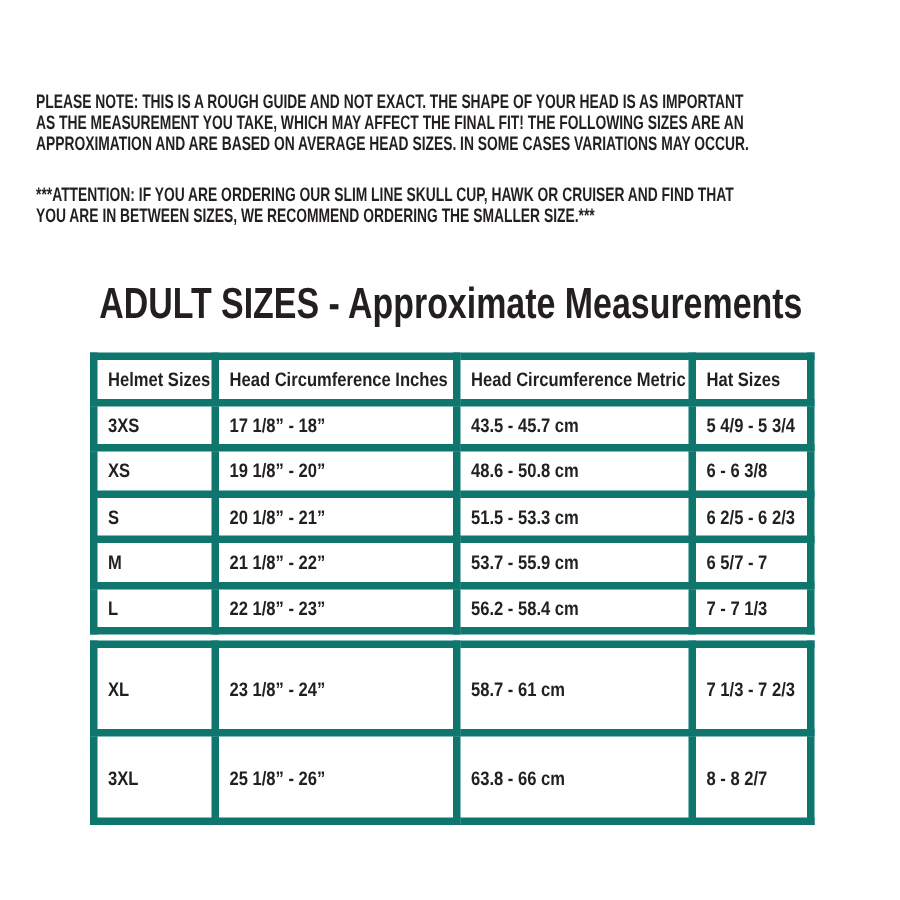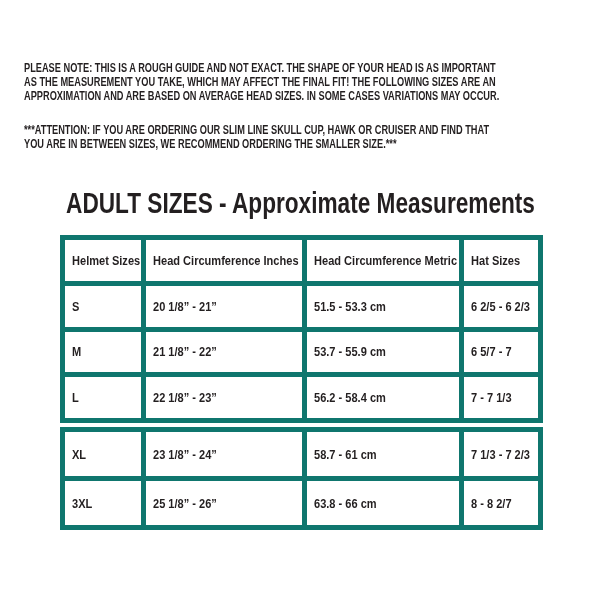--- a/index.html
+++ b/index.html
@@ -41,21 +41,21 @@
     white-space: nowrap;
   }
   table.tbl {
     position: absolute;
     left: 60px;
     width: 478px;
     border-collapse: collapse;
     table-layout: fixed;
   }
   table.tbl.upper { top: 235px; height: 188px; }
-  table.tbl.lower { top: 427px; height: 103px; }
+  table.tbl.lower { top: 427px; height: 123px; }
   .tbl th, .tbl td {
     border: 5px solid #0f766e;
     padding: 0 0 0 7px;
     text-align: left;
     vertical-align: middle;
     font-size: 13px;
     font-weight: bold;
     overflow: hidden;
   }
   .col1 { width: 81px; }
@@ -95,20 +95,32 @@
       <col class="col4">
     </colgroup>
   <tbody>
       <tr>
     <th><span class="csq">Helmet Sizes</span></th>
     <th><span class="csq">Head Circumference Inches</span></th>
     <th><span class="csq">Head Circumference Metric</span></th>
     <th><span class="csq">Hat Sizes</span></th>
   </tr>
   <tr>
+    <td><span class="csq">3XS</span></td>
+    <td><span class="csq">17 1/8” - 18”</span></td>
+    <td><span class="csq">43.5 - 45.7 cm</span></td>
+    <td><span class="csq">5 4/9 - 5 3/4</span></td>
+  </tr>
+  <tr>
+    <td><span class="csq">XS</span></td>
+    <td><span class="csq">19 1/8” - 20”</span></td>
+    <td><span class="csq">48.6 - 50.8 cm</span></td>
+    <td><span class="csq">6 - 6 3/8</span></td>
+  </tr>
+  <tr>
     <td><span class="csq">S</span></td>
     <td><span class="csq">20 1/8” - 21”</span></td>
     <td><span class="csq">51.5 - 53.3 cm</span></td>
     <td><span class="csq">6 2/5 - 6 2/3</span></td>
   </tr>
   <tr>
     <td><span class="csq">M</span></td>
     <td><span class="csq">21 1/8” - 22”</span></td>
     <td><span class="csq">53.7 - 55.9 cm</span></td>
     <td><span class="csq">6 5/7 - 7</span></td>

